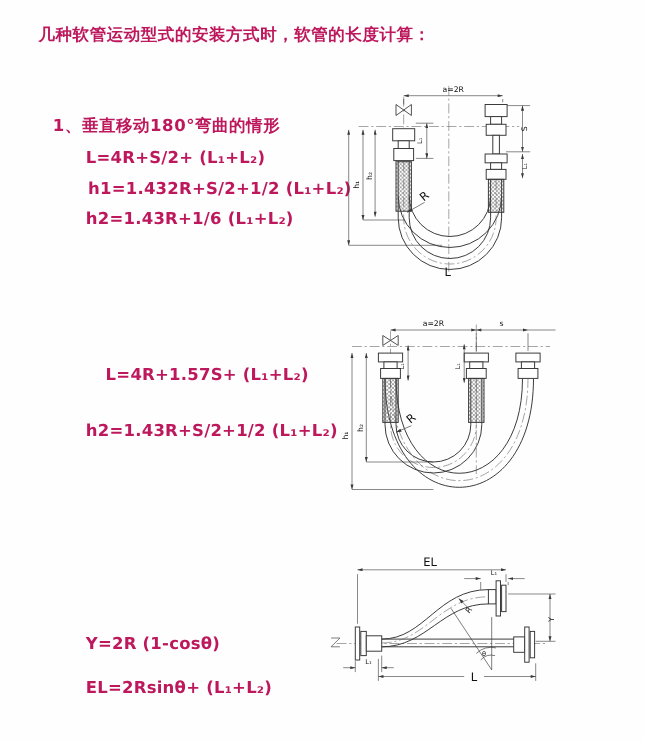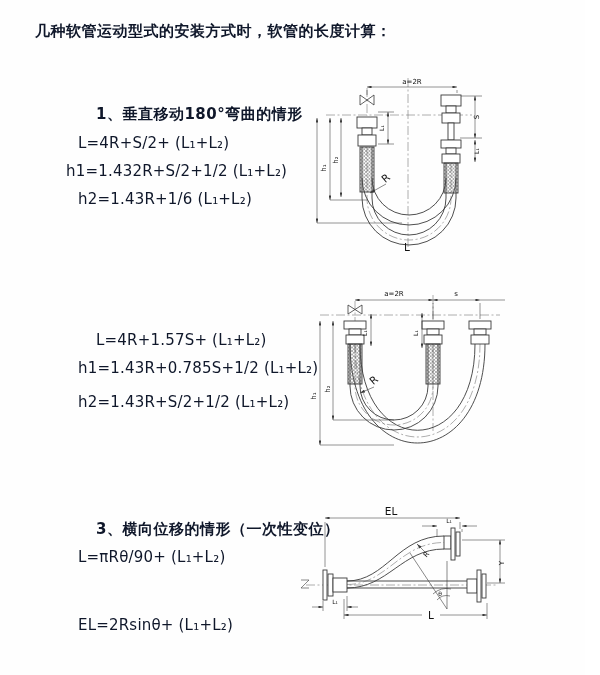--- a/index.html
+++ b/index.html
@@ -1,49 +1,47 @@
 <!DOCTYPE html>
 <html><head>
 <meta charset="utf-8">
 <style>
   html,body{margin:0;padding:0;background:#ffffff;}
   #page{position:relative;width:585px;height:675px;background:#fefefe;overflow:hidden;
-        font-family:"DejaVu Sans","Liberation Sans",sans-serif;color:#0f172a;}
+        font-family:"DejaVu Sans","Liberation Sans",sans-serif;color:#be185d;}
   .title{position:absolute;left:35px;top:22px;font-size:15px;font-weight:bold;letter-spacing:0.5px;}
-  .heading{position:absolute;font-size:15px;font-weight:bold;letter-spacing:0.5px;margin-left:48px;}
-  .formula{position:absolute;font-size:15px;font-weight:400;letter-spacing:0.2px;}
+  .heading{position:absolute;font-size:15px;font-weight:bold;letter-spacing:0.5px;}
+  .formula{position:absolute;font-size:15px;font-weight:700;letter-spacing:0.2px;}
   .diag{position:absolute;}
   .ln{fill:none;stroke:#3a3a3a;stroke-width:0.9;}
   .fit{fill:#ffffff;stroke:#3a3a3a;stroke-width:0.9;}
   .cl{fill:none;stroke:#6a6a6a;stroke-width:0.55;stroke-dasharray:9 2.5 2 2.5;}
   .dim{fill:none;stroke:#3a3a3a;stroke-width:0.55;}
   .thin{fill:none;stroke:#3a3a3a;stroke-width:0.6;}
   .dl{font-family:"DejaVu Sans",sans-serif;font-size:7px;fill:#111;}
   .dls{font-family:"DejaVu Sans",sans-serif;font-size:6px;fill:#111;}
   .dlb{font-family:"DejaVu Sans",sans-serif;font-size:10.5px;fill:#111;}
   .mid{text-anchor:middle;}
 </style>
 </head>
 <body>
 
 <div id="page">
 
   <div class="title">几种软管运动型式的安装方式时，软管的长度计算：</div>
 
   <div class="heading" style="left:48px;top:105px">1、垂直移动180°弯曲的情形</div>
   <div class="formula" style="left:78px;top:134px">L=4R+S/2+ (L₁+L₂)</div>
-  <div class="formula" style="left:66px;top:162px">h1=1.432R+S/2+1/2 (L₁+L₂)</div>
+  <div class="formula" style="left:80px;top:162px">h1=1.432R+S/2+1/2 (L₁+L₂)</div>
   <div class="formula" style="left:78px;top:190px">h2=1.43R+1/6 (L₁+L₂)</div>
 
   <div class="formula" style="left:96px;top:331px">L=4R+1.57S+ (L₁+L₂)</div>
-  <div class="formula" style="left:78px;top:359px">h1=1.43R+0.785S+1/2 (L₁+L₂)</div>
-  <div class="formula" style="left:78px;top:393px">h2=1.43R+S/2+1/2 (L₁+L₂)</div>
-
-  <div class="heading" style="left:48px;top:520px">3、横向位移的情形（一次性变位）</div>
-  <div class="formula" style="left:78px;top:548px">L=πRθ/90+ (L₁+L₂)</div>
+  <div class="formula" style="left:78px;top:382px">h2=1.43R+S/2+1/2 (L₁+L₂)</div>
+
+  <div class="formula" style="left:78px;top:576px">Y=2R (1-cosθ)</div>
   <div class="formula" style="left:78px;top:616px">EL=2Rsinθ+ (L₁+L₂)</div>
 
   <svg class="diag" style="left:310px;top:60px" width="282" height="198" viewBox="0 0 282 198">
     <defs>
       <marker id="d1a" viewBox="0 0 10 6" refX="10" refY="3" markerWidth="9" markerHeight="5" orient="auto-start-reverse">
         <path d="M0,0 L10,3 L0,6 z" fill="#3a3a3a"></path>
       </marker>
       <pattern id="xh1" width="3.5" height="3.5" patternUnits="userSpaceOnUse">
         <path d="M0,0 l3.5,3.5 M3.5,0 l-3.5,3.5" stroke="#555" stroke-width="0.45"></path>
       </pattern>

